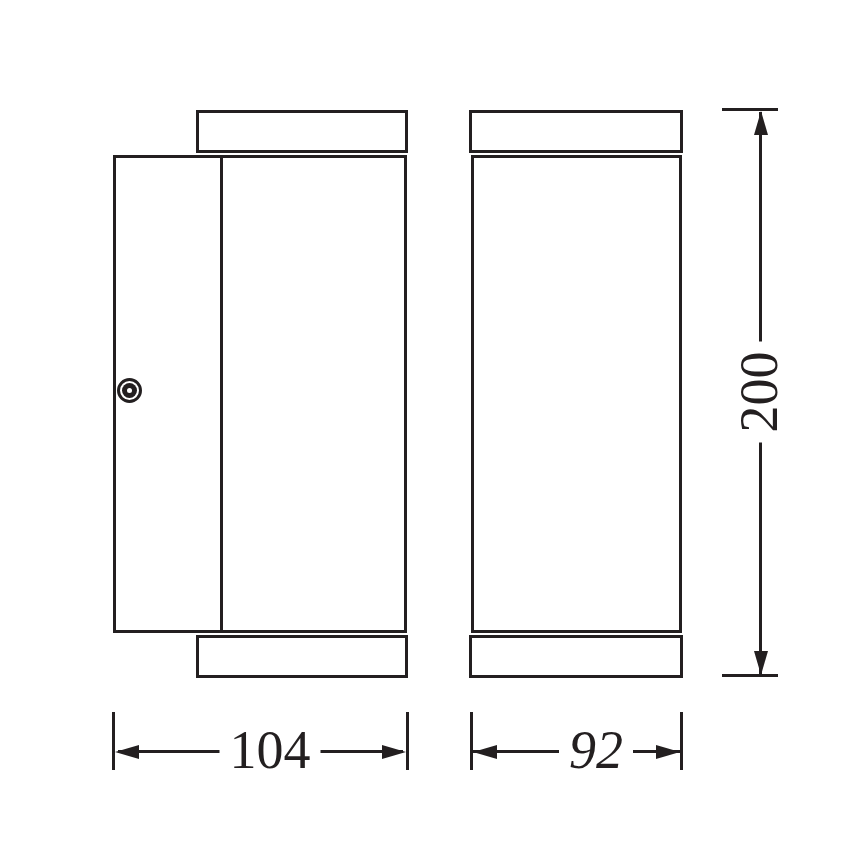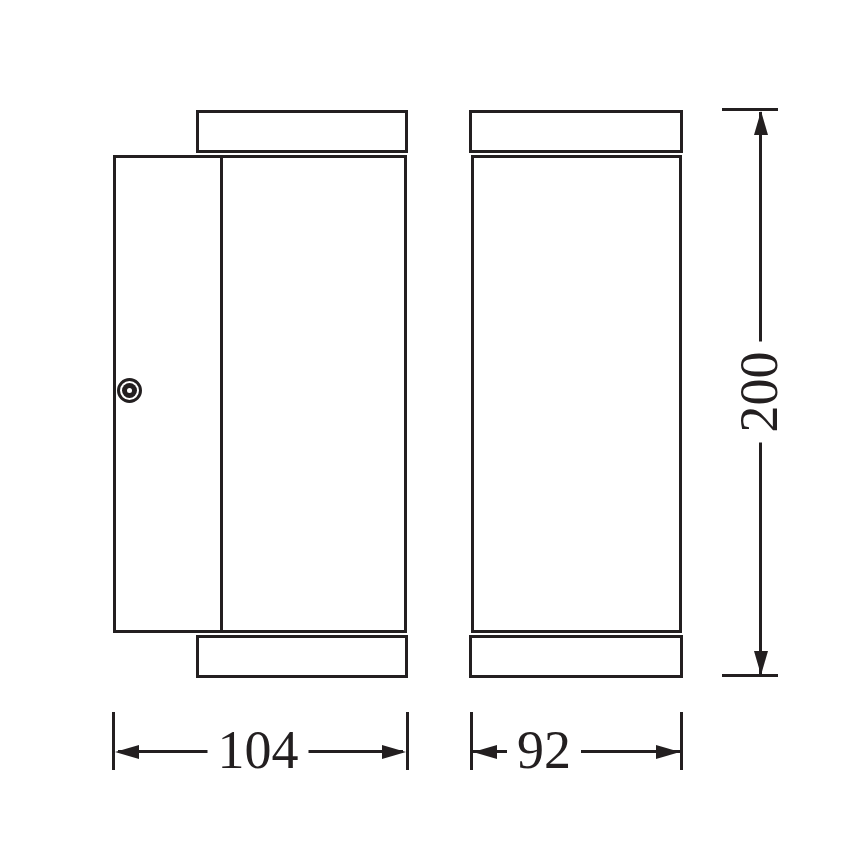--- a/index.html
+++ b/index.html
@@ -81,30 +81,30 @@
     <div class="rect" style="left:469px; top:635px; width:214px; height:43px;"></div>
     <div class="rect" style="left:471px; top:155px; width:211px; height:478px;"></div>
   </div>
 
   <div>
     <div class="ln" style="left:112px; top:712px; width:3px; height:58px;"></div>
     <div class="ln" style="left:406px; top:712px; width:3px; height:58px;"></div>
     <div class="ln" style="left:118px; top:750px; width:285px; height:3px;"></div>
     <div class="arrow arrow-left" style="left:115px; top:745px;"></div>
     <div class="arrow arrow-right" style="left:382px; top:745px;"></div>
-    <span class="dim-label" style="left:258px; top:751px;">104</span>
+    <span class="dim-label" style="left:270px; top:751px;">104</span>
   </div>
 
   <div>
     <div class="ln" style="left:470px; top:712px; width:3px; height:58px;"></div>
     <div class="ln" style="left:680px; top:712px; width:3px; height:58px;"></div>
     <div class="ln" style="left:473px; top:750px; width:207px; height:3px;"></div>
     <div class="arrow arrow-left" style="left:473px; top:745px;"></div>
     <div class="arrow arrow-right" style="left:656px; top:745px;"></div>
-    <span class="dim-label" style="left:544px; top:751px;">92</span>
+    <span class="dim-label" style="left:596px; top:751px;font-style:italic;">92</span>
   </div>
 
   <div>
     <div class="ln" style="left:722px; top:108px; width:56px; height:3px;"></div>
     <div class="ln" style="left:722px; top:674px; width:56px; height:3px;"></div>
     <div class="ln" style="left:759px; top:112px; width:3px; height:563px;"></div>
     <div class="arrow arrow-up" style="left:754px; top:111px;"></div>
     <div class="arrow arrow-down" style="left:754px; top:651px;"></div>
     <span class="dim-label vertical" style="left:760px; top:392px;">200</span>
   </div>

